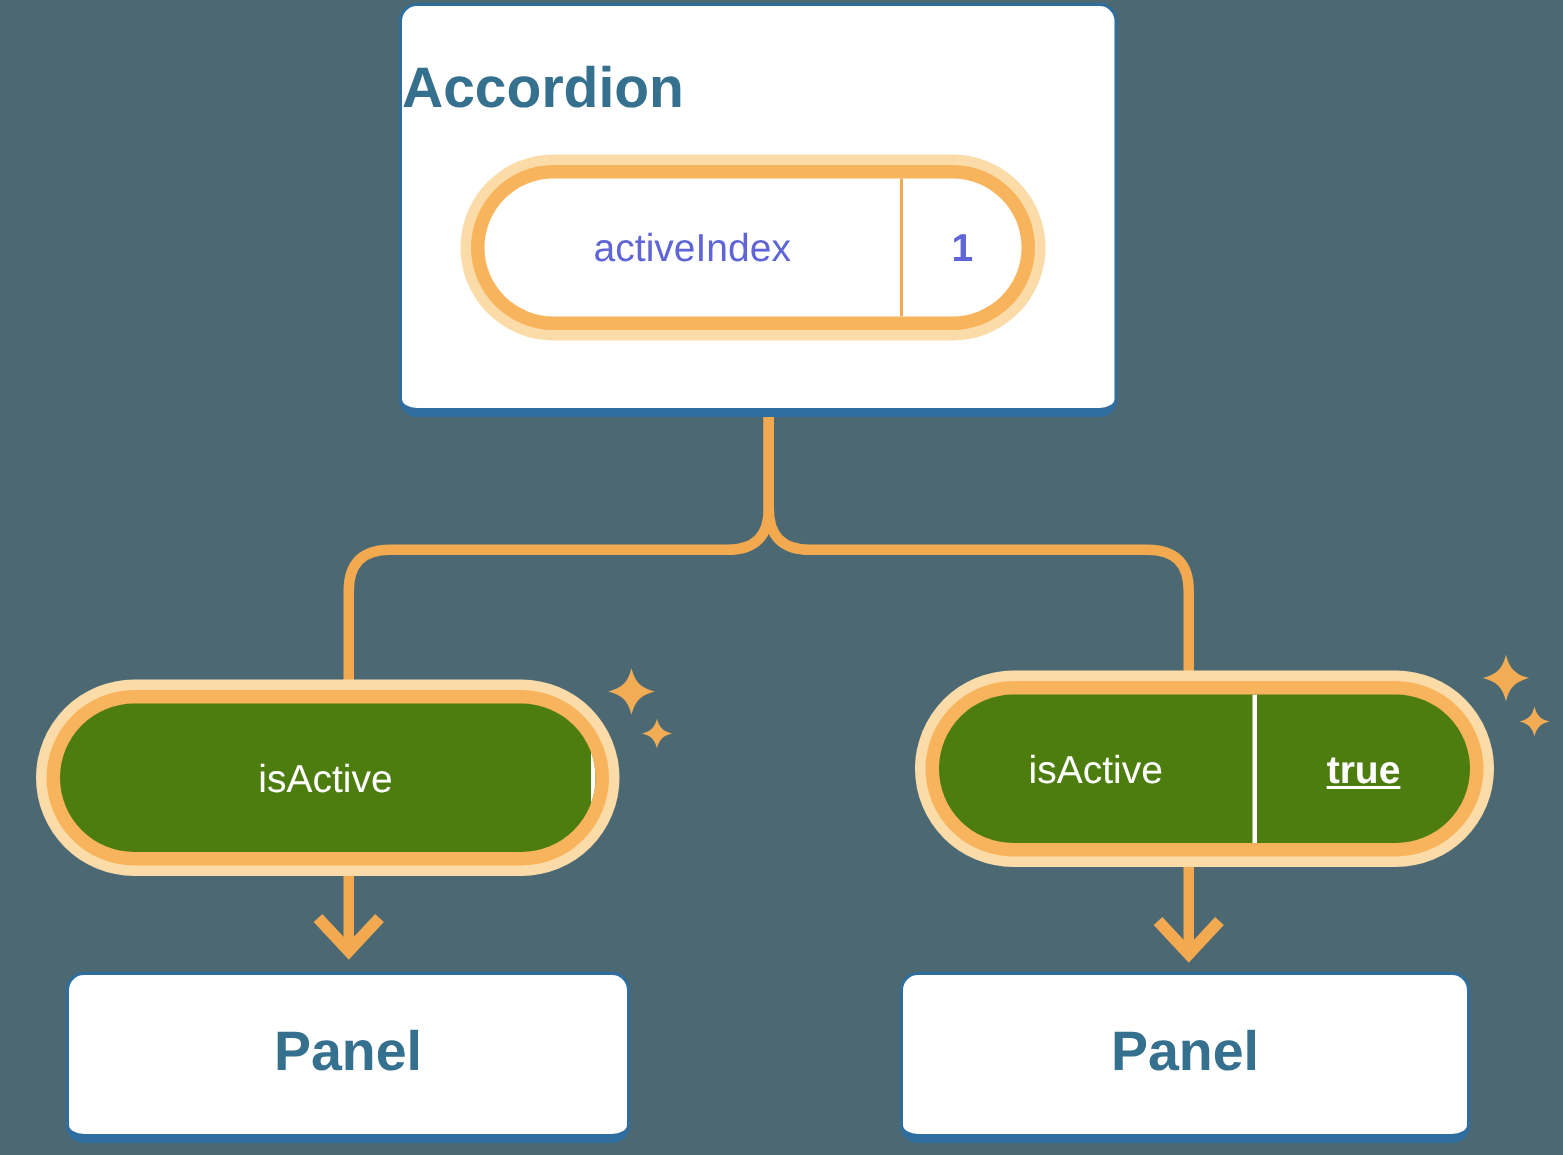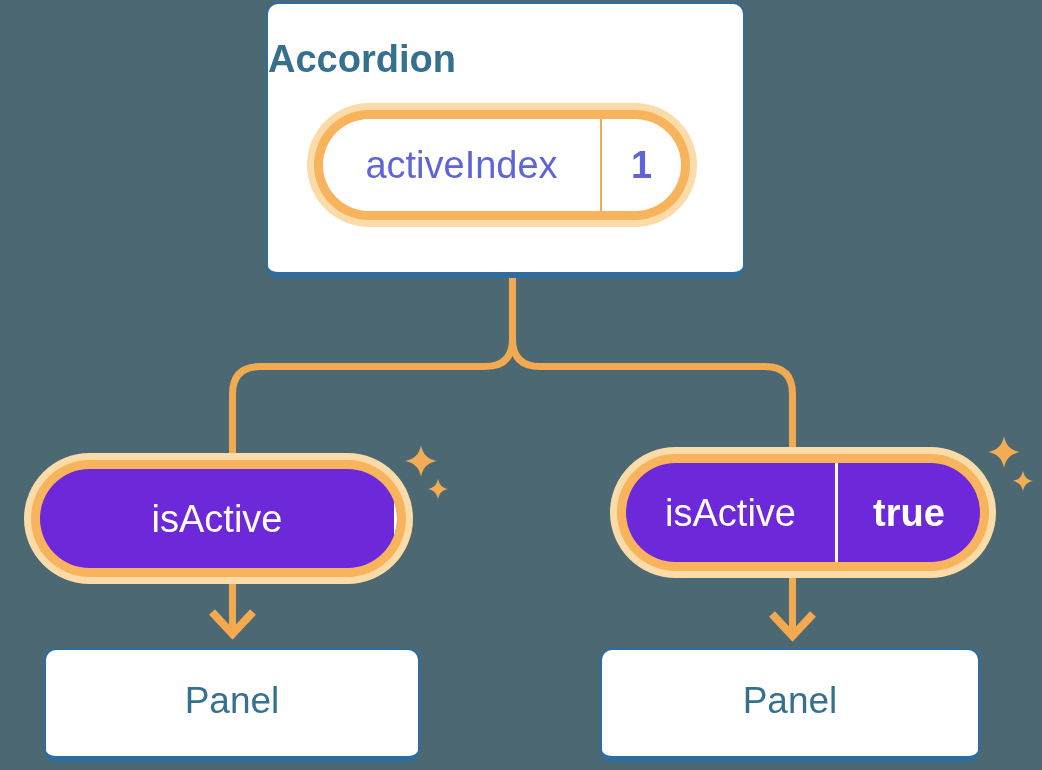--- a/index.html
+++ b/index.html
@@ -23,58 +23,58 @@
   #panel-left{left:44px;top:648px;width:376px;height:114px;}
   #panel-right{left:600px;top:648px;width:380px;height:114px;}
   .card-title{
     position:absolute;left:0;right:0;
     color:#35708F;font-size:38px;font-weight:600;line-height:42px;
   }
   #accordion-card .card-title{top:34px;}
   .panel-title{
     position:absolute;left:0;right:0;top:0;bottom:4px;
     display:flex;align-items:center;justify-content:center;
-    color:#35708F;font-size:37px;font-weight:400;
+    color:#35708F;font-size:37px;font-weight:700;
   }
   
   .pill{
     position:absolute;
     background:#F8B45C;
     border-radius:999px;
     box-shadow:0 0 0 7px #FBDCA9;
     padding:9px;
     box-sizing:border-box;
   }
   .pill-inner{
     display:flex;height:100%;width:100%;
     border-radius:999px;overflow:hidden;
     align-items:stretch;
   }
   .pill-inner.white{background:#ffffff;}
-  .pill-inner.purple{background:#6d28d9;}
+  .pill-inner.purple{background:#4d7c0f;}
   .pill-section{
     display:flex;align-items:center;justify-content:center;
-    font-size:38px;line-height:1;
+    font-size:26px;line-height:1;
   }
   .pill-section.grow{flex:1;}
   .divider{width:2px;background:#F2A950;}
   .pill-inner.purple .divider{width:3px;background:#ffffff;}
   .state-label{font-weight:400;}
   .state-value{font-weight:700;}
   .pill-inner.white .state-label,
   .pill-inner.white .state-value{color:#5F64D6;}
   .pill-inner.purple .state-label,
   .pill-inner.purple .state-value{color:#ffffff;}
 
   #pill-root{left:314px;top:110px;width:376px;height:110px;}
   #pill-root .pill-section.fixed{width:79px;}
   #pill-left{left:31px;top:460px;width:375px;height:117px;}
   #pill-left .pill-section.fixed{width:150px;}
   #pill-right{left:617px;top:454px;width:372px;height:117px;}
-  #pill-right .pill-section.fixed{width:142px;}
+  #pill-right .pill-section.fixed{width:142px;text-decoration:underline;}
 
   
   #wires{position:absolute;left:0;top:0;z-index:0;}
   .pill,.card{z-index:2;}
   .wire{fill:none;stroke:#F2A950;stroke-width:7;}
   .arrowhead{fill:none;stroke:#F2A950;stroke-width:8;stroke-linejoin:miter;}
   .sparkle{fill:#F2AC54;}
 </style>
 </head>
 <body>

